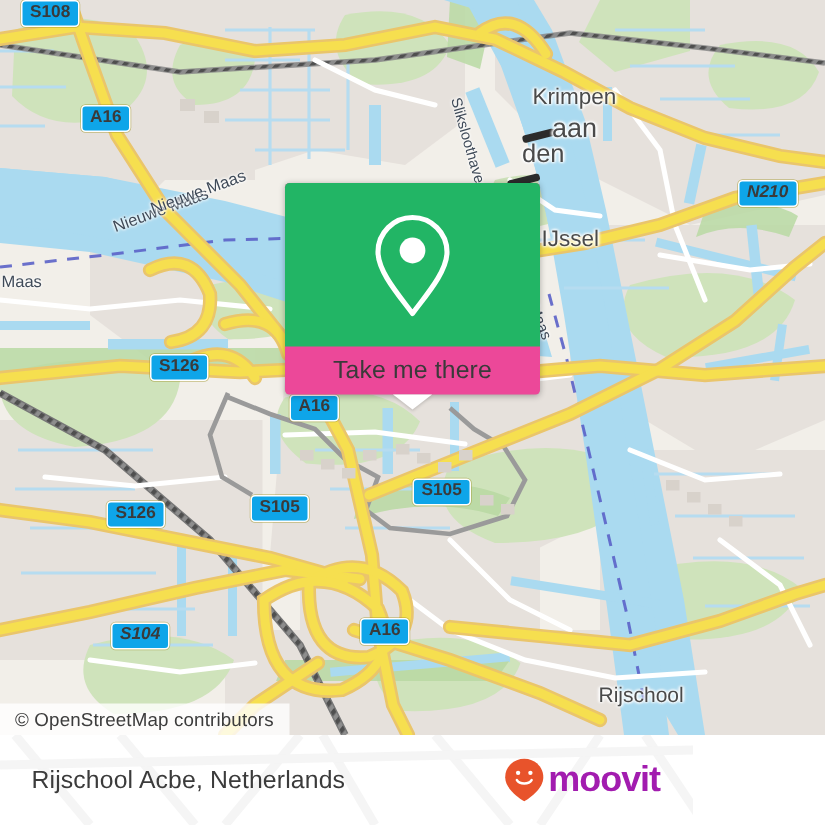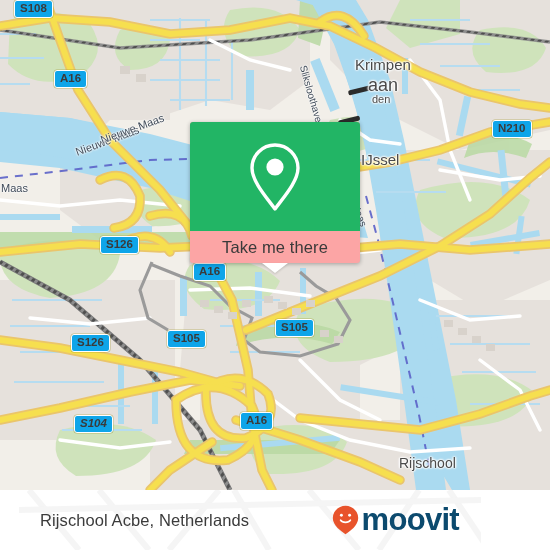--- a/index.html
+++ b/index.html
@@ -38,21 +38,21 @@
     white-space: nowrap;
     letter-spacing: 0.1px;
   }
 
   
   #card {
     position: absolute;
     left: 190px; top: 122px;
     width: 170px; height: 141px;
     border-radius: 3px;
-    background: #fca5a5;
+    background: #ec4899;
     box-shadow: 0 1px 4px rgba(0,0,0,0.30);
     overflow: visible;
   }
   #card-green {
     position: absolute;
     left: 0; top: 0;
     width: 170px; height: 109px;
     background: #22b565;
     border-radius: 3px 3px 0 0;
     display: flex;
@@ -82,21 +82,20 @@
     filter: drop-shadow(0 1px 1px rgba(0,0,0,0.16));
   }
 
   
   #footer {
     position: absolute;
     left: 0; top: 490px;
     width: 462px; height: 60px;
     background: #ffffff;
     overflow: hidden;
-    margin-left: 19px;
   }
   #footer-watermark {
     position: absolute;
     left: 0; top: 0; width: 550px; height: 60px;
     opacity: 0.055;
   }
   #footer-title {
     position: absolute;
     left: 21px; top: 21px;
     font-size: 16.5px;
@@ -106,23 +105,23 @@
   }
   #brand {
     position: absolute;
     right: 22px; top: 16px;
     height: 28px;
     display: flex;
     align-items: center;
     gap: 3px;
   }
   #brand-wordmark {
-    font-size: 31px;
+    font-size: 24px;
     font-weight: bold;
-    color: #0c4a6e;
+    color: #a21caf;
     letter-spacing: -0.7px;
     line-height: 28px;
   }
 
   
   .shield {
     position: absolute;
     background: #0ea5e9;
     border: 1.5px solid #ffffff;
     border-radius: 3px;
@@ -353,40 +352,41 @@
         <rect x="472" y="336" width="9" height="7"></rect>
           <rect x="486" y="344" width="9" height="7"></rect>
         <rect x="120" y="66" width="10" height="8"></rect>
           <rect x="136" y="74" width="10" height="8"></rect>
       </g>
     </svg>
 
     <div id="map-labels">
         <div class="shield" style="left: 14px; top: 0px;">S108</div>
         <div class="shield" style="left: 54px; top: 70px;">A16</div>
-        <div class="shield" style="left: 492px; top: 120px;">N210</div>
+        <div class="shield" style="left: 492px; top: 120px; font-style: italic;">N210</div>
         <div class="shield" style="left: 100px; top: 236px;">S126</div>
         <div class="shield" style="left: 193px; top: 263px;">A16</div>
         <div class="shield" style="left: 167px; top: 330px;">S105</div>
         <div class="shield" style="left: 275px; top: 319px;">S105</div>
         <div class="shield" style="left: 71px; top: 334px;">S126</div>
         <div class="shield" style="left: 74px; top: 415px; font-style: italic;">S104</div>
         <div class="shield" style="left: 240px; top: 412px;">A16</div>
         <div class="placelabel" style="left: 355px; top: 56px; font-size: 15px; text-align: right;">Krimpen</div>
         <div class="placelabel" style="left: 368px; top: 75px; font-size: 18px;">aan</div>
-        <div class="placelabel" style="left: 372px; top: 93px; font-size: 11px;">den</div>
+        <div class="placelabel" style="left: 348px; top: 93px; font-size: 17px;">den</div>
         <div class="placelabel" style="left: 361px; top: 111px; font-size: 15px; margin-top: 40px;">IJssel</div>
         <div class="placelabel" style="left: 399px; top: 455px; font-size: 14px;">Rijschool</div>
         <div class="waterlabel" style="left: 1px; top: 182px; font-size: 11px; transform: rotate(0deg); transform-origin: left center;">Maas</div>
         <div class="waterlabel" style="left: 76px; top: 146px; font-size: 11px; transform: rotate(-20deg); transform-origin: left center;">Nieuwe Maas</div>
         <div class="waterlabel" style="left: 101px; top: 134px; font-size: 11px; transform: rotate(-20deg); transform-origin: left center;">Nieuwe Maas</div>
         <div class="waterlabel" style="left: 303px; top: 60px; font-size: 10px; transform: rotate(74deg); transform-origin: left center;">Sliksloothaven</div>
         <div class="waterlabel" style="left: 355px; top: 198px; font-size: 10px; transform: rotate(68deg); transform-origin: left center;">Maas</div>
       </div>
 
+    <div id="attribution">© OpenStreetMap contributors</div>
   </div>
 
   <div id="card">
     <div id="card-green">
       <svg width="58" height="72" viewBox="0 0 58 72">
         <path d="M29 4 C16.3 4 6 14.3 6 27 C6 40.5 21 57 29 68 C37 57 52 40.5 52 27 C52 14.3 41.7 4 29 4 Z" fill="none" stroke="#ffffff" stroke-width="3.4" stroke-linejoin="round"></path>
         <circle cx="29" cy="26" r="8.6" fill="#ffffff"></circle>
       </svg>
     </div>
     <div id="card-label">Take me there</div>

